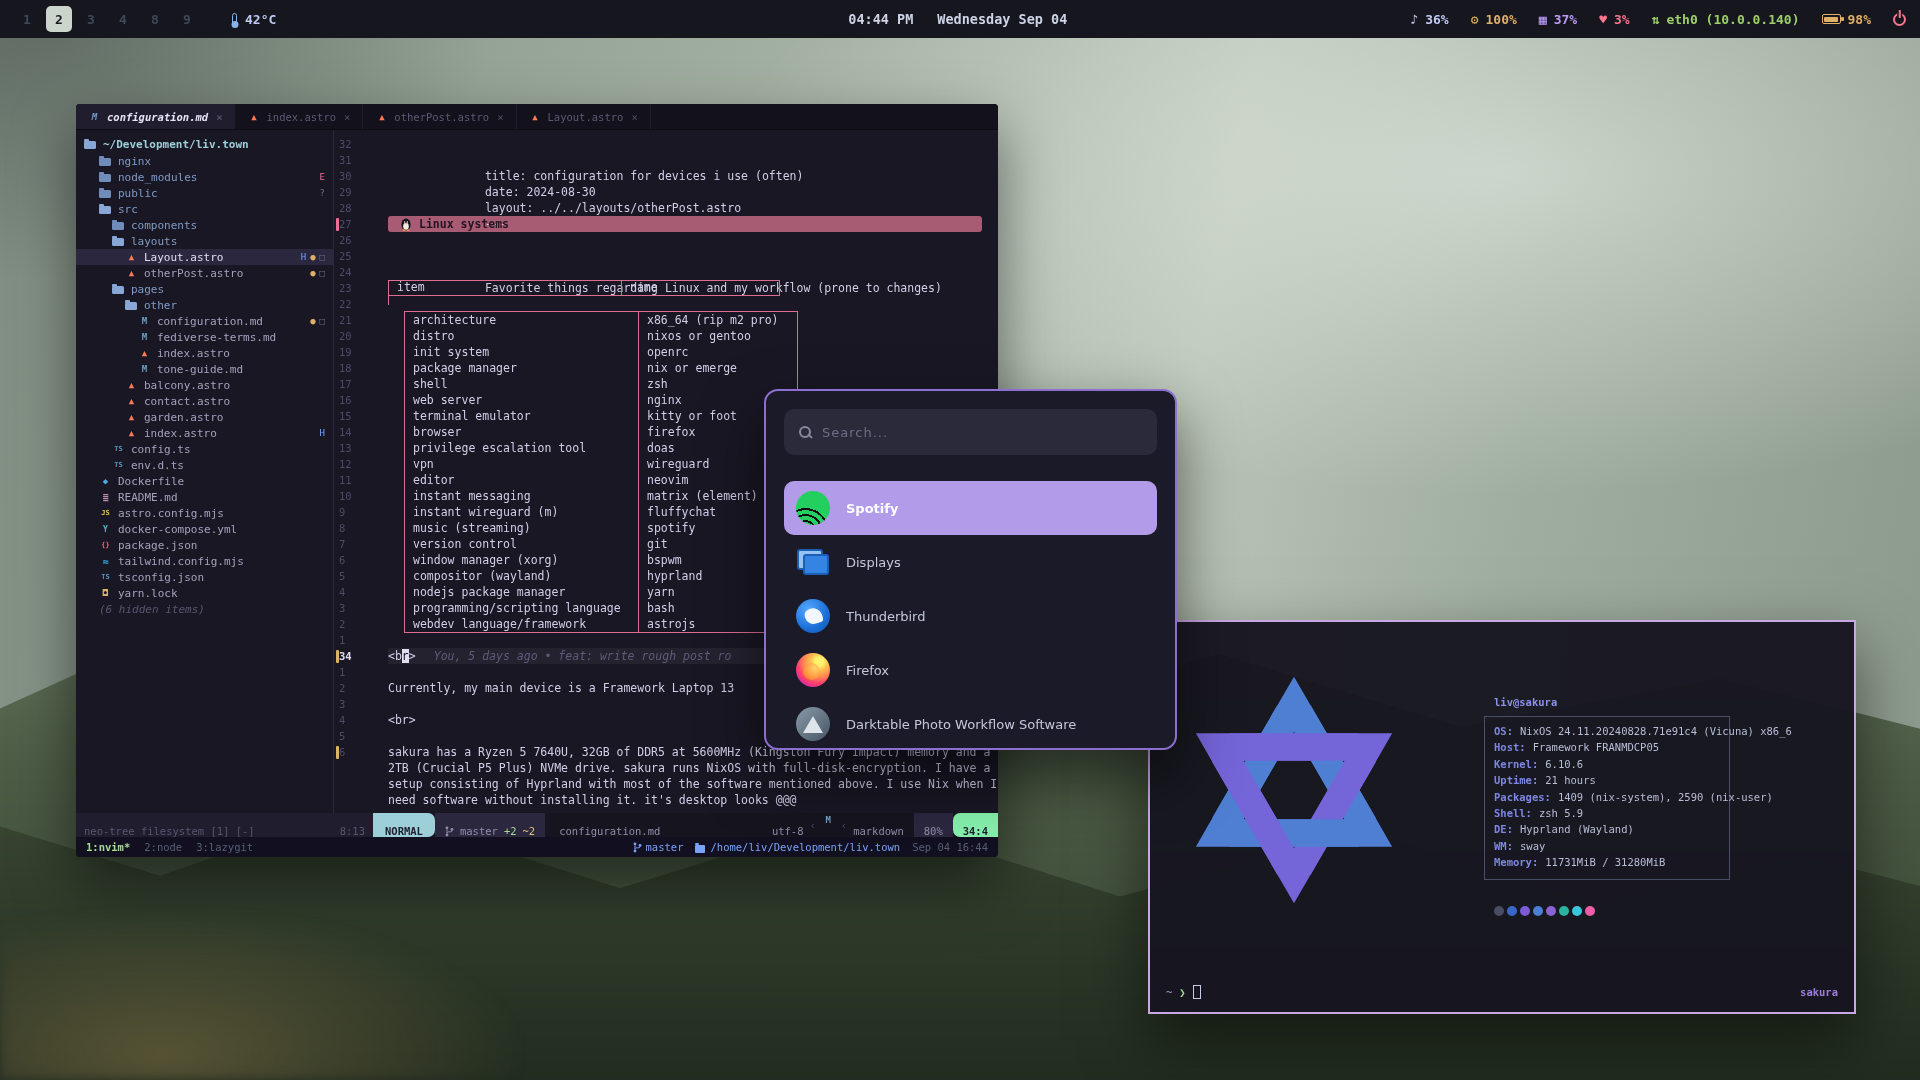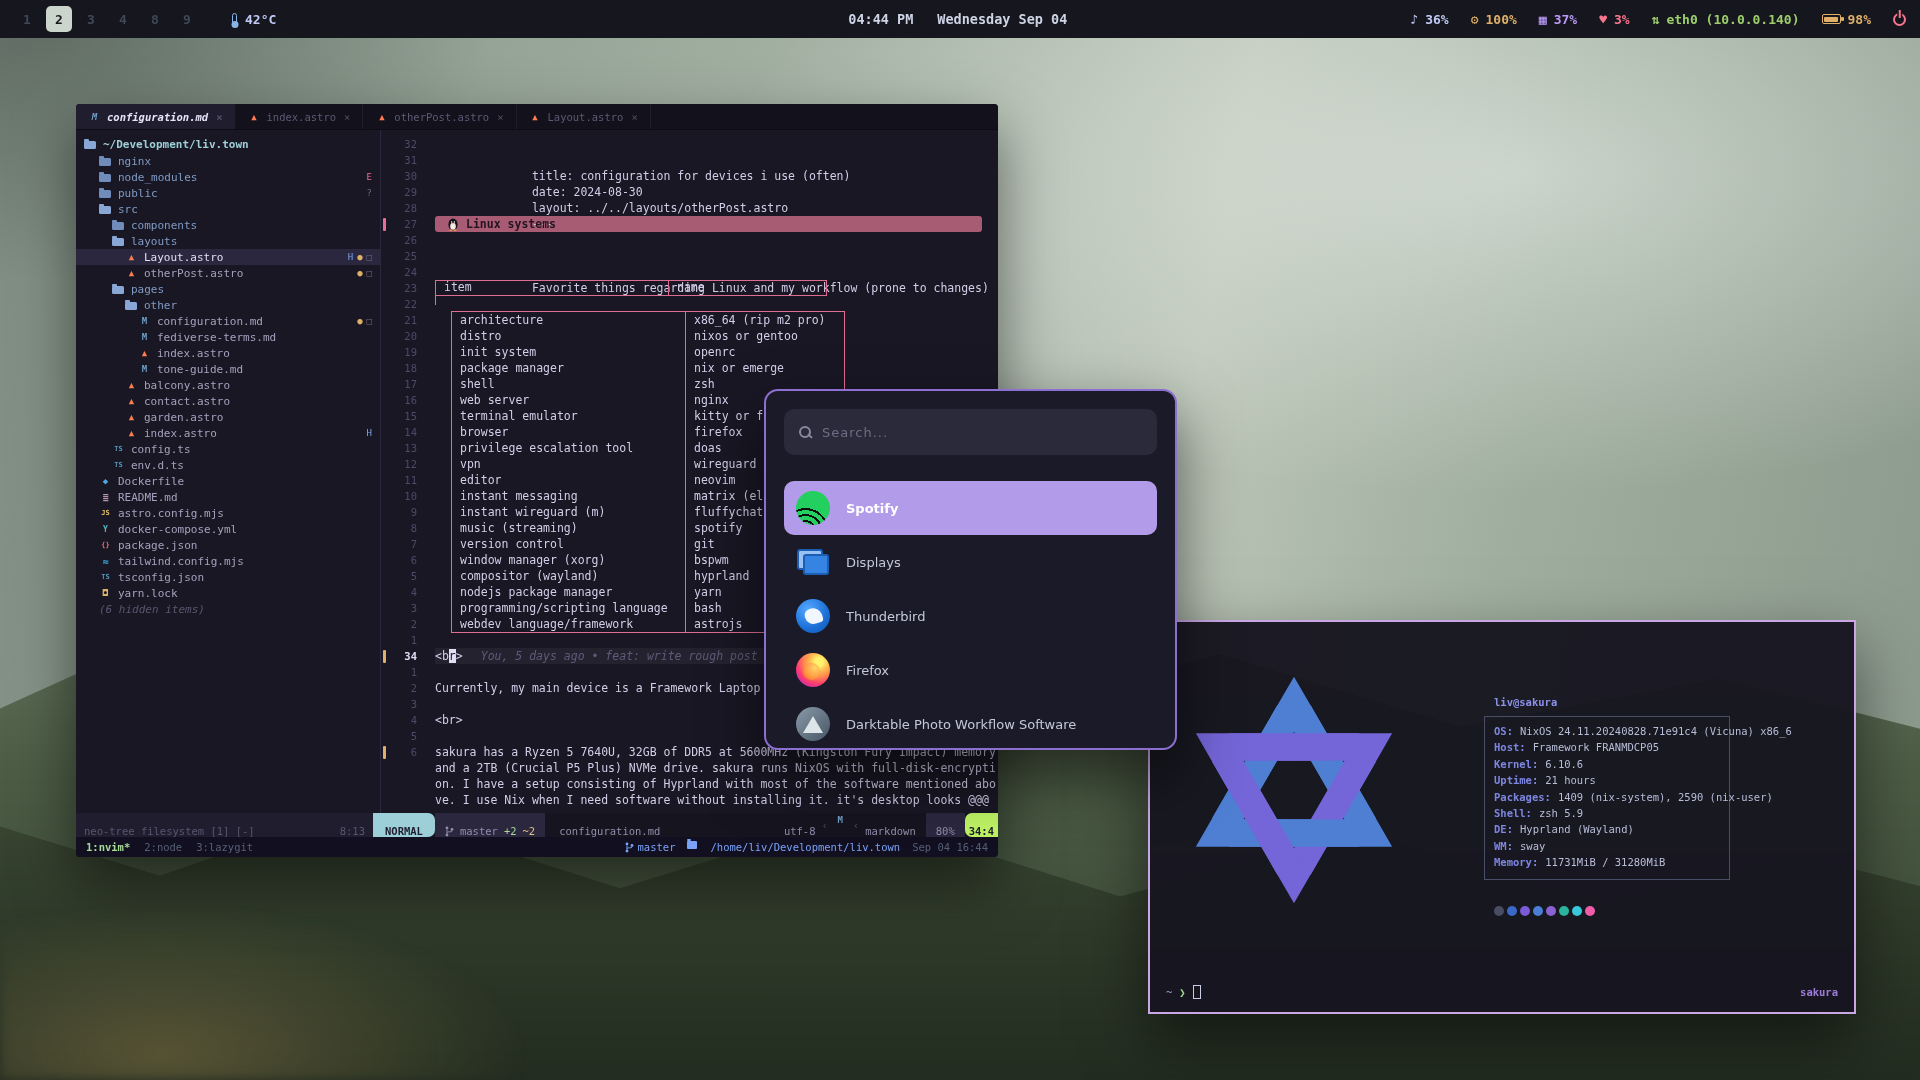--- a/index.html
+++ b/index.html
@@ -41,21 +41,21 @@
   
   .nvim{position:absolute;left:76px;top:104px;width:922px;height:753px;background:#191724;border-radius:4px;
     box-shadow:0 26px 60px rgba(0,0,0,.5);z-index:10;display:flex;flex-direction:column;overflow:hidden}
   .tabline{height:26px;background:#13111c;display:flex;align-items:stretch;border-bottom:1px solid #0d0c14;flex:none}
   .tab{display:flex;align-items:center;gap:6px;padding:0 12px;border:none;border-right:1px solid #201d2e;background:transparent;
     color:#5d5a74;font:10.5px "DejaVu Sans Mono",monospace;cursor:pointer}
   .tab.active{background:#1f1d2e;color:#e6e2f7;font-style:italic;font-weight:bold}
   .tab-close{color:#514e66;margin-left:2px}
   .nvim-main{flex:1;display:flex;min-height:0}
   
-  .neotree{width:305px;flex:none;border-right:1px solid #2a273f;overflow:hidden;padding-top:6px;font-size:11px}
+  .neotree{width:258px;flex:none;border-right:1px solid #2a273f;overflow:hidden;padding-top:6px;font-size:11px}
   .tree-root{display:flex;align-items:center;gap:6px;height:17px;padding-left:8px;color:#9ccfd8;font-weight:bold}
   .tree-item{display:flex;align-items:center;gap:6px;height:16px;padding-left:calc(10px + var(--lvl,0)*13px);padding-right:8px;color:#a5a1bd;cursor:pointer}
   .tree-item.selected{background:#2a273f}
   .tree-item .tlabel{white-space:pre}
   .tree-item.folder .tlabel{color:#7f9bc4}
   .tree-item.selected .tlabel{color:#e0def4}
   .badges{margin-left:auto;display:flex;gap:4px;font-size:9px}
   .tree-note{padding-left:23px;color:#59556f;font-style:italic;height:16px;display:flex;align-items:center}
   
   .ticon{position:relative;width:13px;height:13px;flex:none;display:inline-block}
@@ -71,21 +71,21 @@
   [data-icon="tailwind"]::before{content:"≈";color:#38bdf8;font-size:10px}
   [data-icon="lock"]::before{content:"◘";color:#d8b36a;font-size:9px}
   [data-icon="folder"]::before,[data-icon="folder-open"]::before{content:"";inset:auto;left:0;top:3px;width:12px;height:8px;background:#6f8cba;border-radius:1.5px}
   [data-icon="folder"]::after,[data-icon="folder-open"]::after{content:"";position:absolute;left:0;top:1px;width:5px;height:3px;background:#6f8cba;border-radius:1px}
   [data-icon="folder-open"]::before,[data-icon="folder-open"]::after{background:#89a7d6}
   
   .editor{flex:1;display:flex;padding-top:6px;overflow:hidden;min-width:0}
   .gutter{width:46px;flex:none}
   .grow{height:16px;display:flex;align-items:center}
   .gsign{width:3px;height:13px;border-radius:1px;margin-left:2px}
-  .gnum{flex:1;text-align:right;padding-right:10px;color:#4e4a68;font-size:10.5px}
+  .gnum{flex:1;text-align:left;padding-right:10px;color:#4e4a68;font-size:10.5px}
   .gnum.cur{color:#e0def4;font-weight:bold}
   .textcol{flex:1;min-width:0;padding-left:8px;font-size:11.5px;color:#d2cee8}
   .trow{height:16px;line-height:16px;white-space:pre}
   .trow .hpenguin{display:none}
   .trow.heading{background:#a85c74;color:#241420;font-weight:bold;width:calc(100% - 16px);border-radius:3px;display:flex;align-items:center;gap:7px;padding-left:12px}
   .trow.heading .hpenguin{display:inline-flex}
   .cell{display:inline-block;height:16px;padding-left:8px;vertical-align:top}
   .hitem,.citem{width:234px}
   .hname,.cname{width:158px}
   .th .cell{border:1px solid #df6d92;line-height:13px;padding-top:0}
@@ -101,28 +101,28 @@
   
   .statusline{height:24px;flex:none;background:#16141f;display:flex;align-items:stretch;font-size:10.5px;color:#908caa}
   .statusline>*{display:flex;align-items:flex-end}
   .sl-tree{width:297px;flex:none;background:#1f1d2e;color:#59556f;justify-content:space-between;padding:0 8px}
   .sl-mode{background:#9ccfd8;color:#1f1d2e;font-weight:bold;padding:0 12px;border-radius:0 7px 7px 0}
   .sl-git{background:#2a273f;padding:0 10px;gap:6px}
   .ga{color:#a6da95}.gm{color:#e5c07b}
   .sl-file{flex:1;padding-left:14px}
   .sl-sep{display:flex;align-items:center;color:#4e4a68;padding:0 6px}
   .sl-prog{background:#2a273f;padding:0 10px;margin-left:10px}
-  .sl-pos{background:#bef264;color:#1f1d2e;font-weight:bold;padding:0 4px;border-radius:7px 0 0 7px}
+  .sl-pos{background:#86efac;color:#1f1d2e;font-weight:bold;padding:0 10px;border-radius:7px 0 0 7px}
   
   .tmuxbar{height:20px;flex:none;background:#121020;display:flex;align-items:center;gap:14px;padding:0 10px;font-size:10.5px;color:#565f75}
   .twin{cursor:pointer;background:transparent;border:none;color:#565f75;font:inherit}
   .twin.active{color:#a6da95;font-weight:bold}
   .tmux-right{margin-left:auto;display:flex;align-items:center;gap:12px}
   .tmux-branch{color:#7aa2f7;display:flex;align-items:center;gap:4px}
-  .tmux-path{color:#7aa2f7;display:flex;align-items:flex-start;gap:13px}
+  .tmux-path{color:#7aa2f7;display:flex;align-items:flex-end;gap:5px}
   .mini-folder{width:10px;height:8px;background:#7aa2f7;border-radius:1px;position:relative;display:inline-block}
   .mini-folder::before{content:"";position:absolute;left:0;top:-2px;width:4px;height:2px;background:#7aa2f7;border-radius:1px}
   
   .launcher{position:absolute;left:764px;top:389px;width:413px;height:361px;background:#1b1a28;border:2px solid #8c6fd0;
     border-radius:14px;z-index:30;overflow:hidden;box-shadow:0 26px 60px rgba(0,0,0,.55);font-family:"DejaVu Sans",sans-serif}
   .search-wrap{margin:18px 18px 10px;background:#2b2a3a;border-radius:10px;height:46px;display:flex;align-items:center;padding:0 14px;gap:10px}
   .mag{width:14px;height:14px;position:relative;flex:none}
   .mag::before{content:"";position:absolute;left:1px;top:1px;width:8px;height:8px;border:2px solid #8a88a0;border-radius:50%}
   .mag::after{content:"";position:absolute;right:1px;bottom:0;width:2px;height:6px;background:#8a88a0;transform:rotate(-45deg);border-radius:1px}
   .search-input{flex:1;background:transparent;border:none;outline:none;color:#cdd6f4;font:13px "DejaVu Sans",sans-serif}

